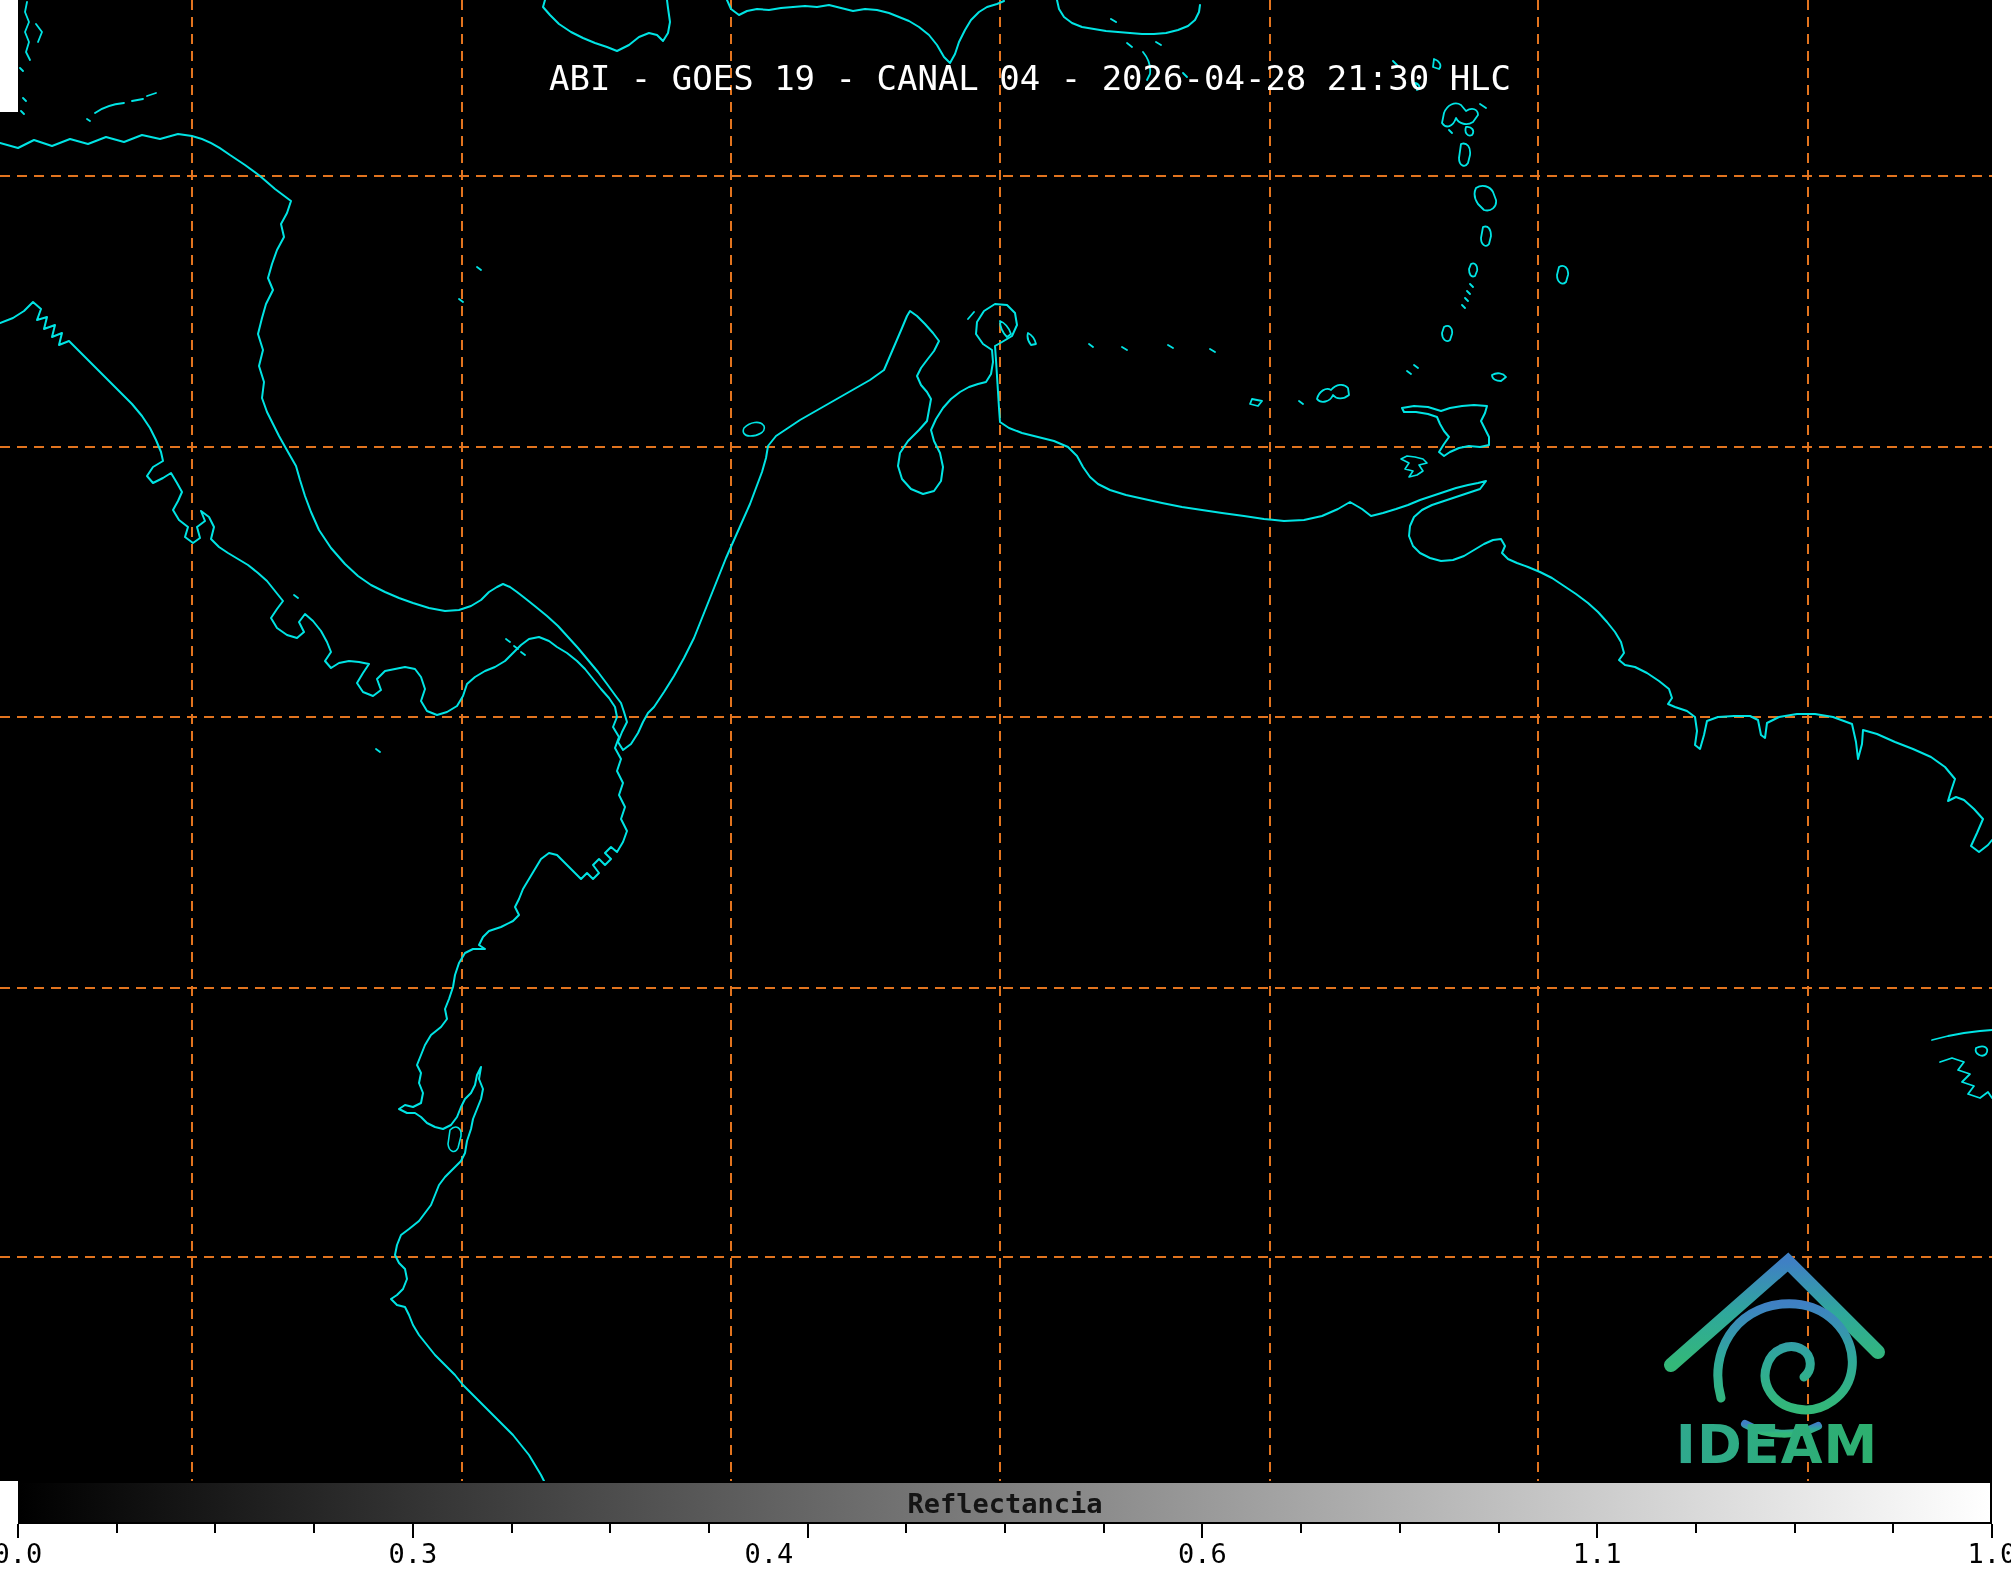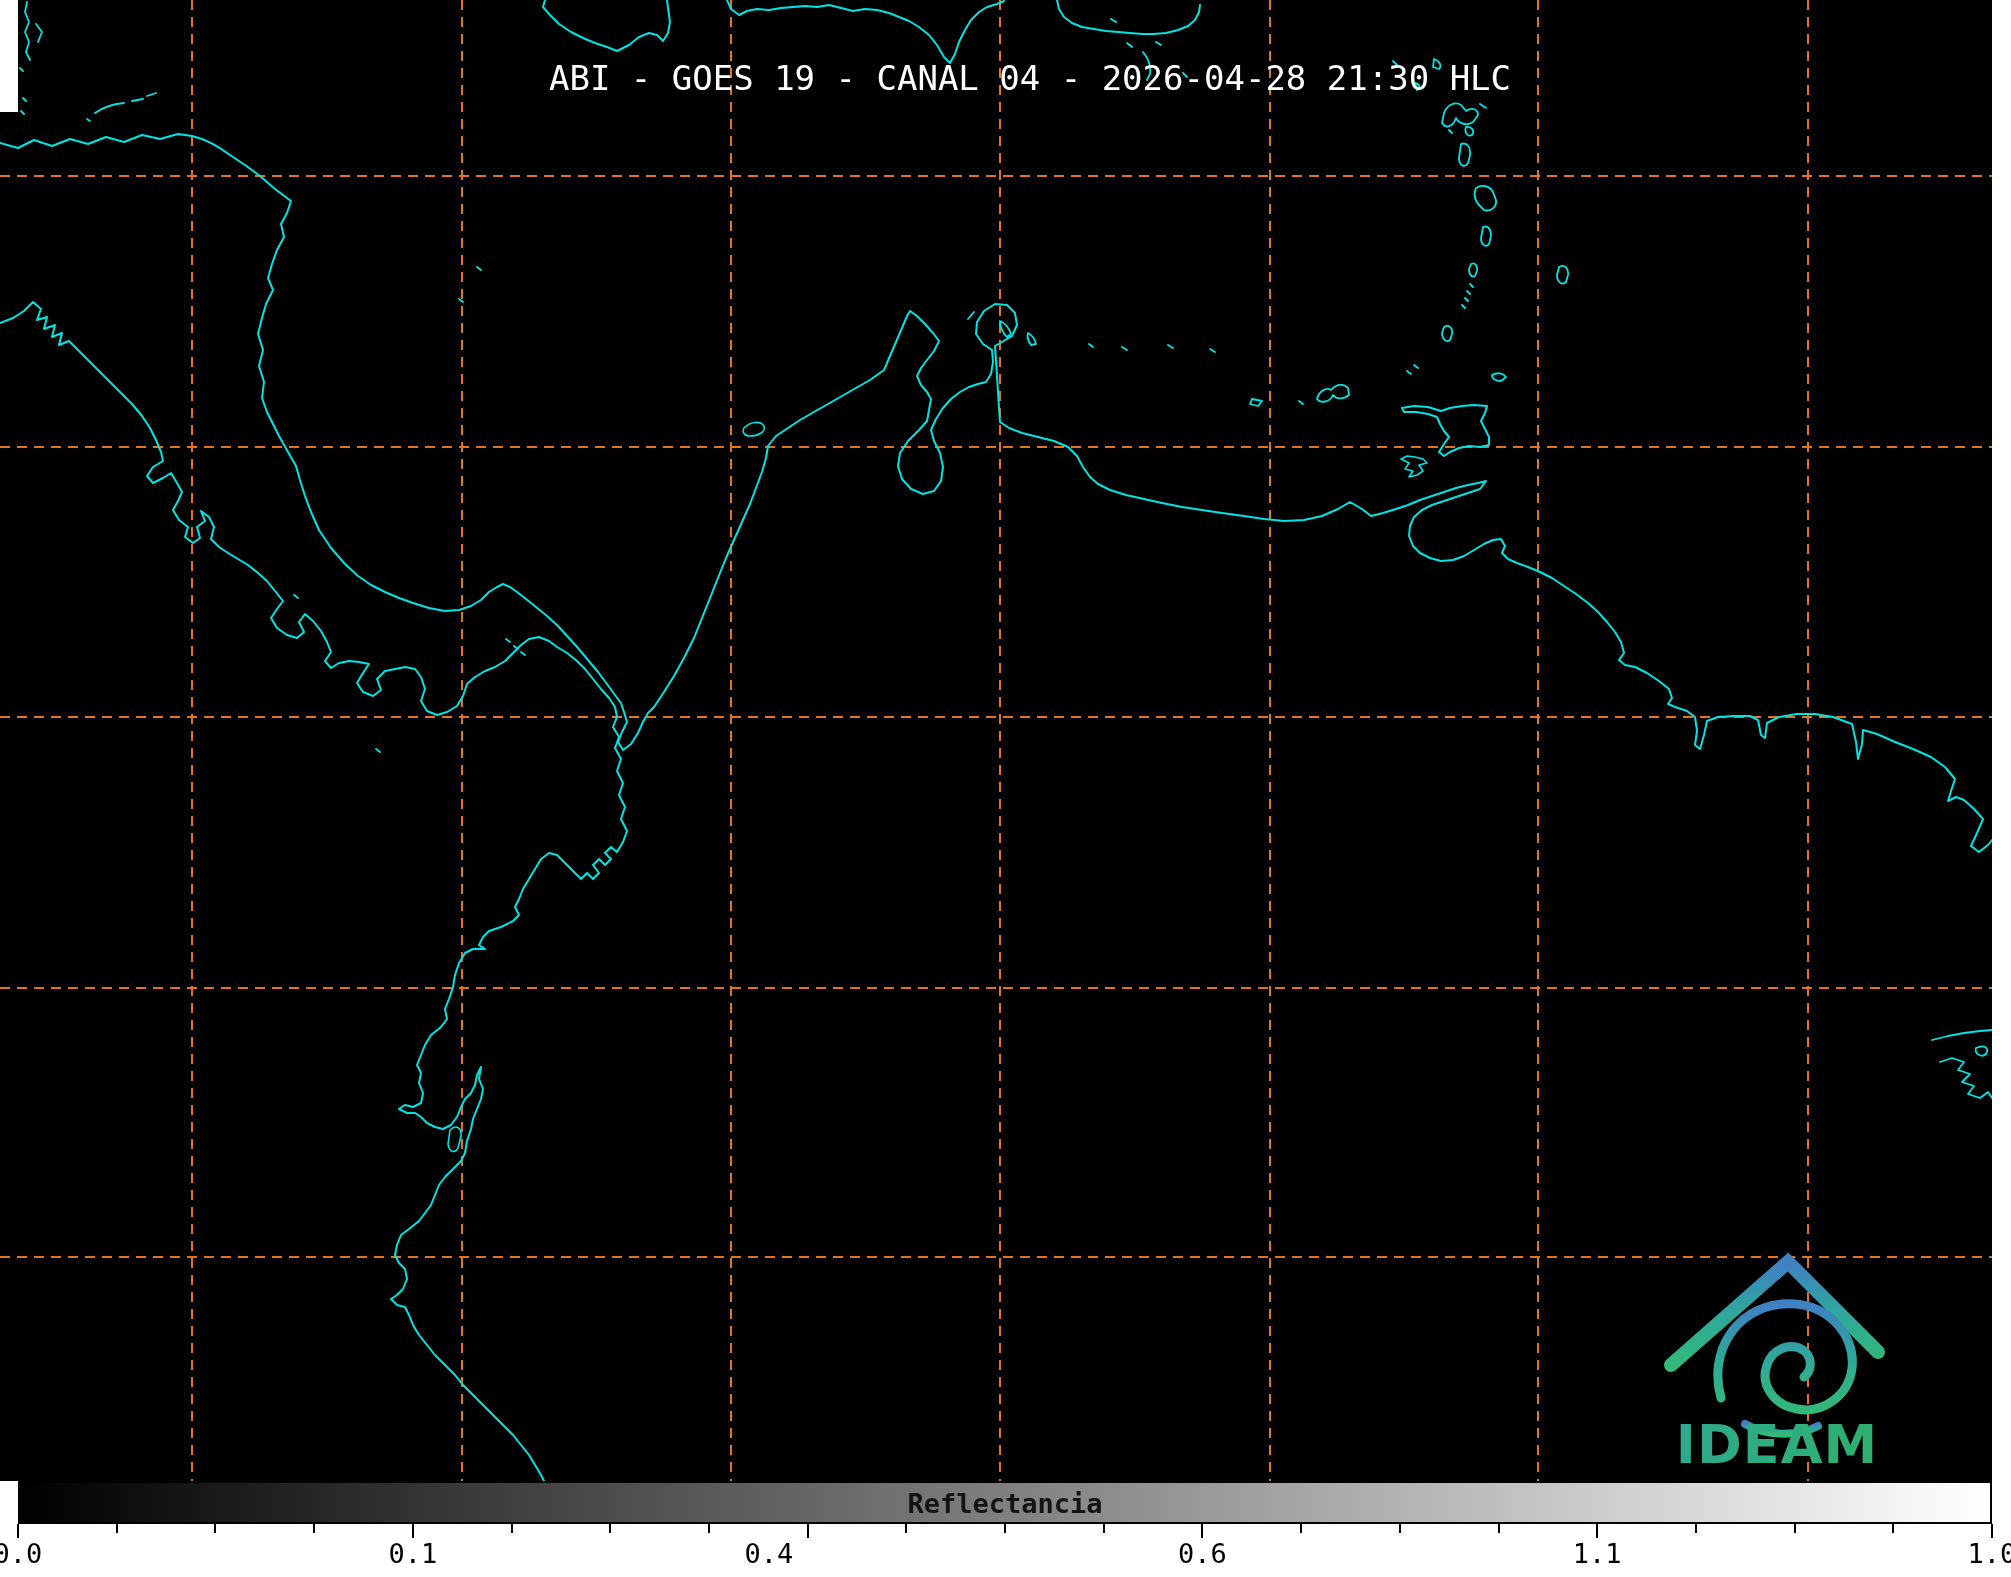--- a/index.html
+++ b/index.html
@@ -248,21 +248,21 @@
         <div class="tick minor" style="left: 1398.8px;"></div>
         <div class="tick minor" style="left: 1497.5px;"></div>
         <div class="tick major" style="left: 1596.2px;"></div>
         <div class="tick minor" style="left: 1694.9px;"></div>
         <div class="tick minor" style="left: 1793.6px;"></div>
         <div class="tick minor" style="left: 1892.3px;"></div>
         <div class="tick major" style="left: 1991px;"></div>
       </div>
     <div id="cbar-labels">
         <span class="tick-label" style="left: 18px;">0.0</span>
-        <span class="tick-label" style="left: 412.8px;">0.1</span>
+        <span class="tick-label" style="left: 412.8px;">0.3</span>
         <span class="tick-label" style="left: 769px;">0.4</span>
         <span class="tick-label" style="left: 1202.4px;">0.6</span>
         <span class="tick-label" style="left: 1597.2px;">1.1</span>
         <span class="tick-label" style="left: 1992px;">1.0</span>
       </div>
   </div>
 
 </div>
 
 </body></html>

